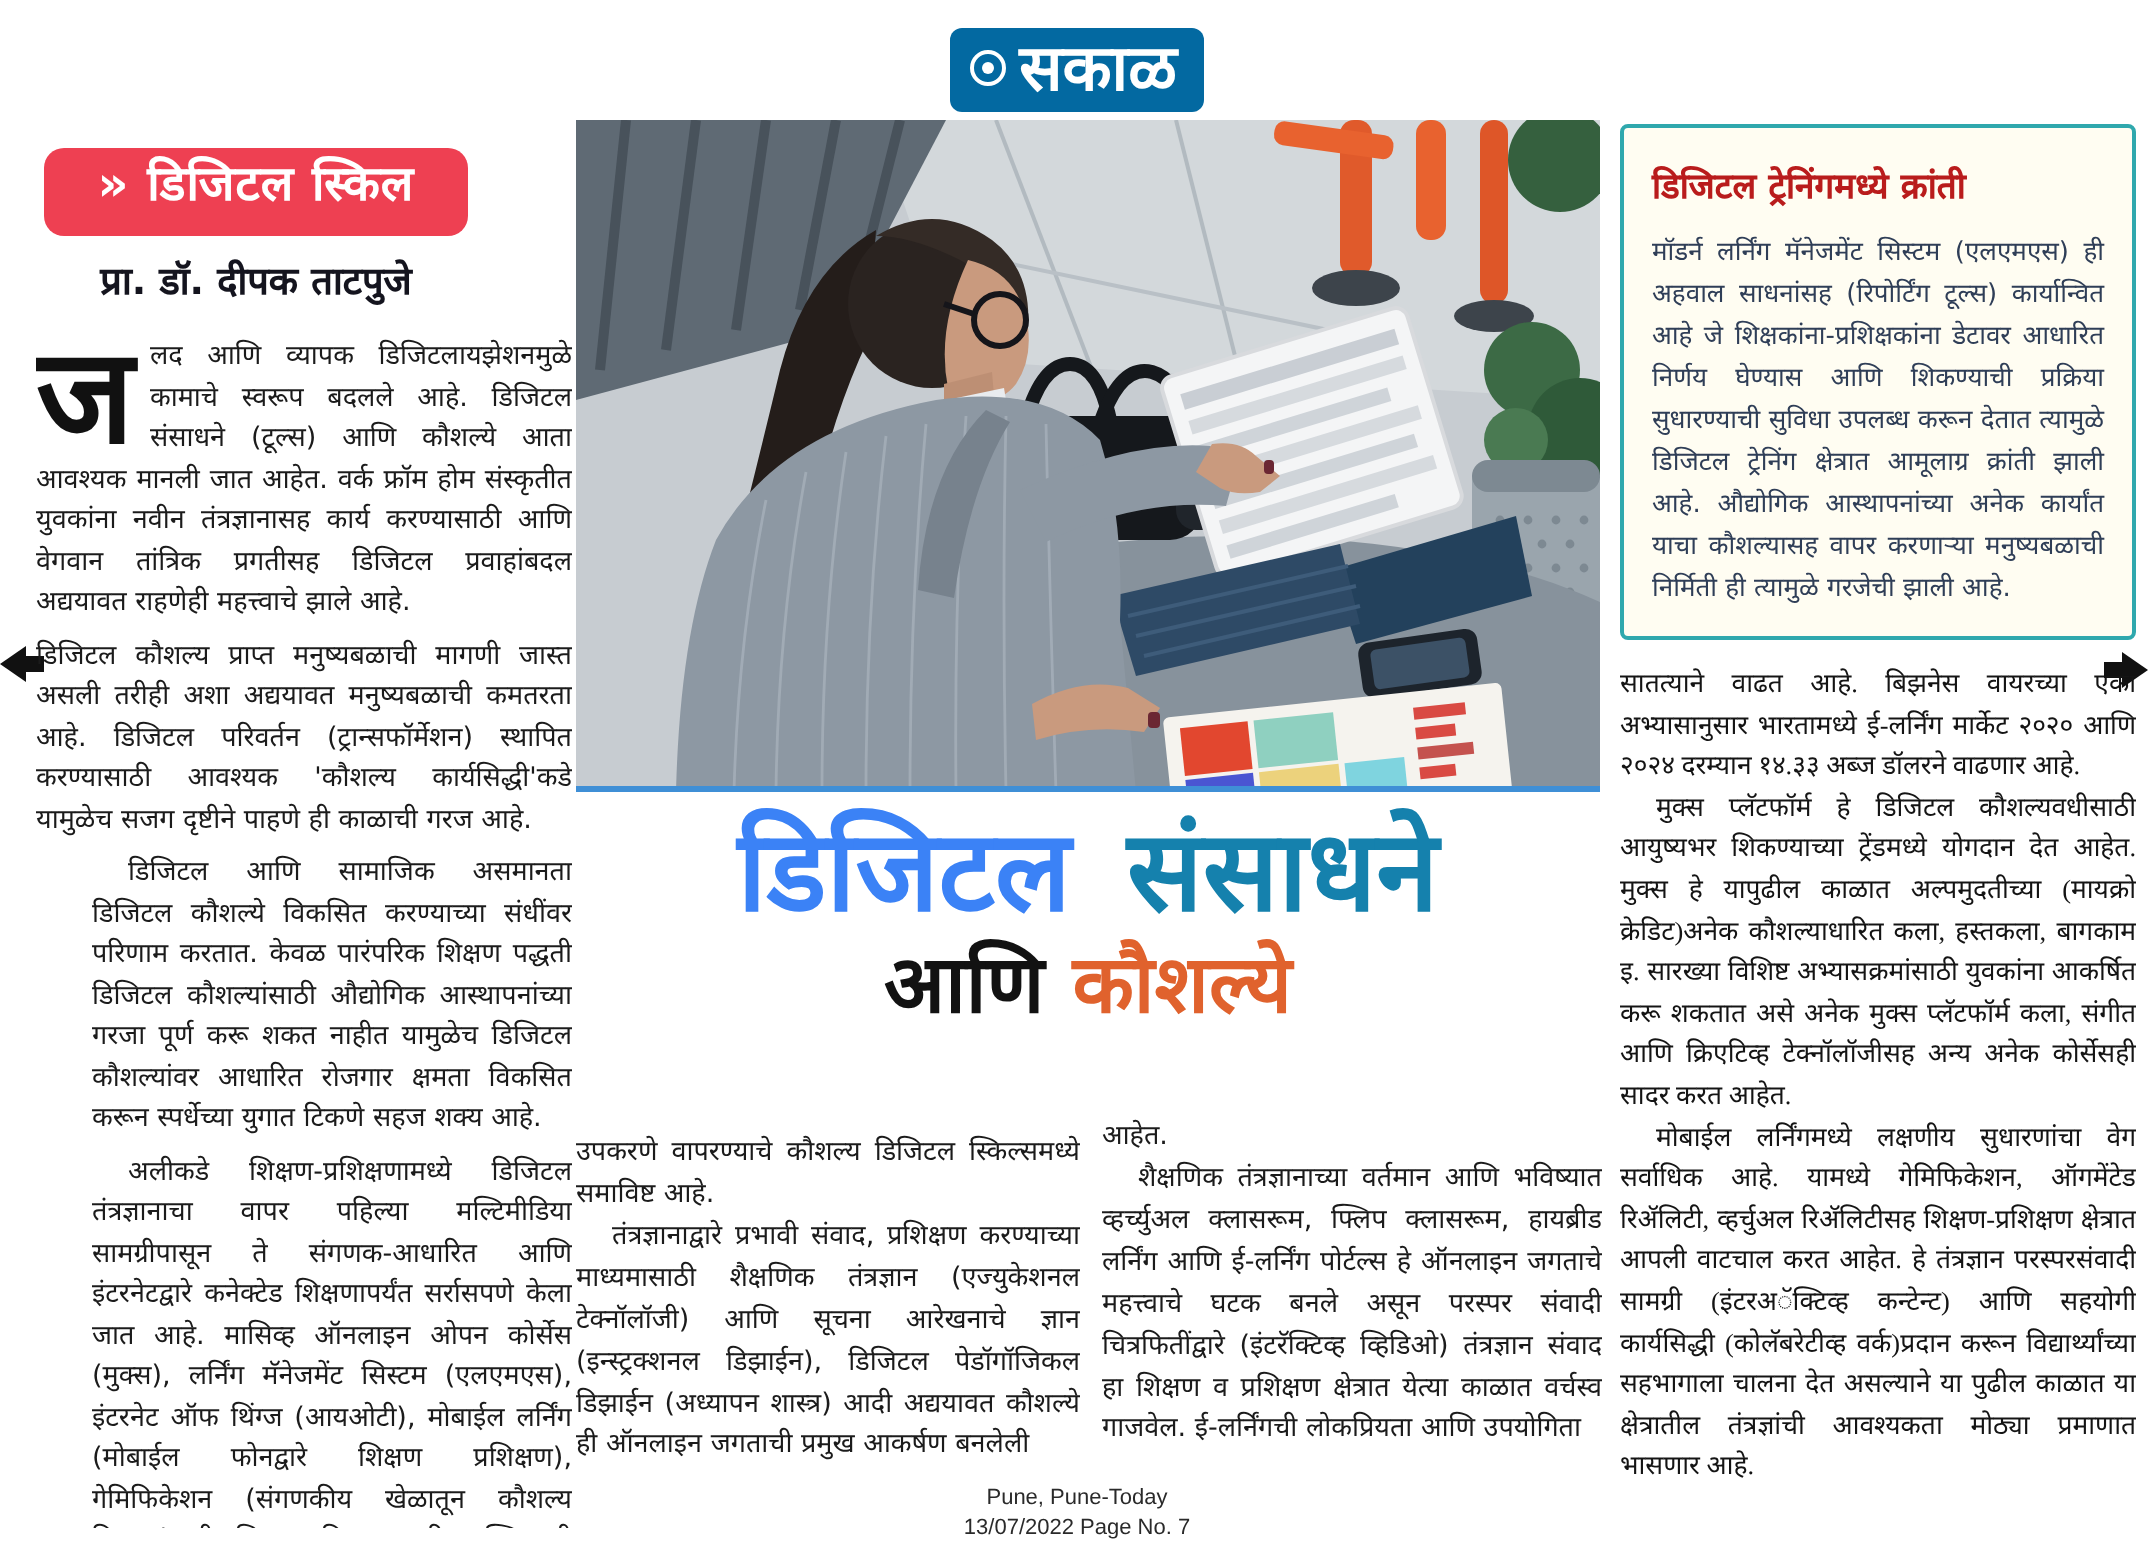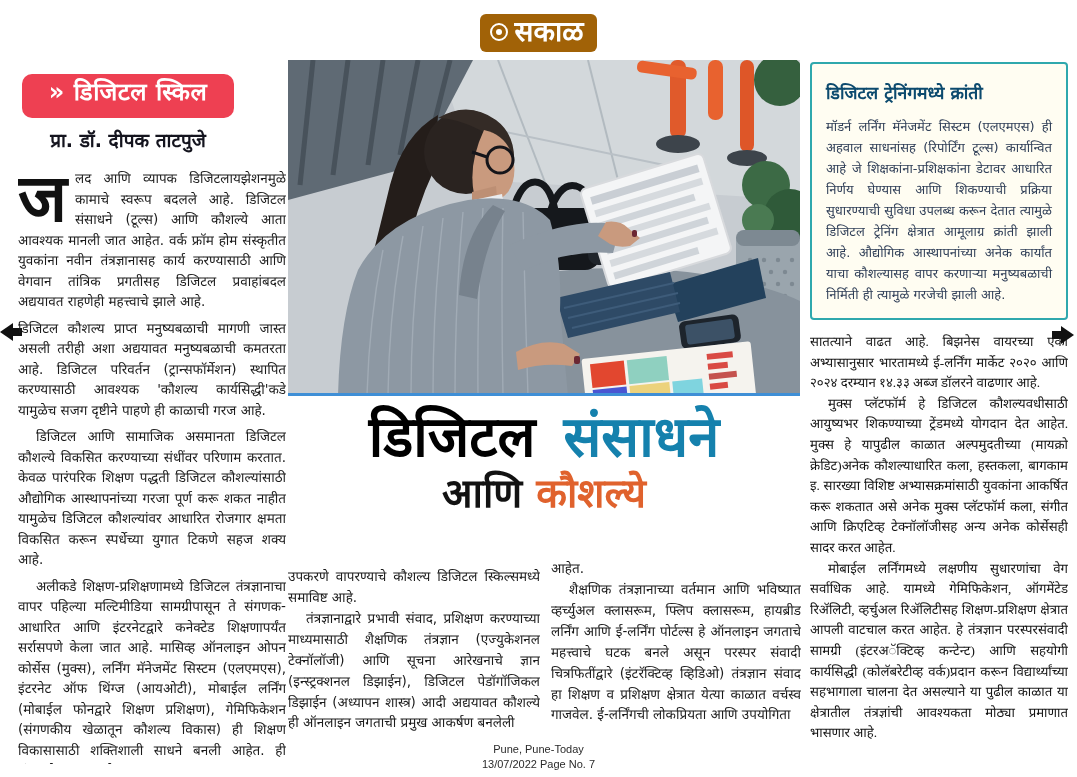--- a/index.html
+++ b/index.html
@@ -5,22 +5,22 @@
   * { margin:0; padding:0; box-sizing:border-box; }
   html,body { background:#ffffff; }
   #page {
     position:relative; width:1077px; height:777px; background:#ffffff;
     overflow:hidden; font-family:"DejaVu Sans", sans-serif; color:#1b1b1b;
   }
   
   .masthead { position:absolute; left:0; top:14px; width:100%; text-align:center; }
   .logo-chip {
     display:inline-flex; align-items:center; gap:7px;
-    background:#a16207; color:#fff; border-radius:6px;
-    padding:4px 14px 6px 10px; font-weight:bold; font-size:28px; line-height:1;
+    background:#0369a1; color:#fff; border-radius:6px;
+    padding:4px 14px 6px 10px; font-weight:bold; font-size:32px; line-height:1;
   }
   .logo-dot {
     width:18px; height:18px; border:2px solid #fff; border-radius:50%;
     display:inline-block; position:relative;
   }
   .logo-dot::after {
     content:""; position:absolute; left:4px; top:4px; width:6px; height:6px;
     background:#fff; border-radius:50%;
   }
   
@@ -32,57 +32,57 @@
   }
   .byline {
     position:absolute; left:22px; top:127px; width:212px; text-align:center;
     font-size:19px; font-weight:bold; color:#14141e;
   }
   .left-col {
     position:absolute; left:18px; top:168px; width:268px; height:596px;
     font-size:13.5px; line-height:1.52; text-align:justify; overflow:hidden;
   }
   .left-col p { margin-bottom:6px; }
-  .left-col p.indent { text-indent:18px; }
+  .left-col p.indent { text-indent:18px;margin-left:28px; }
   .dropcap {
     float:left; font-size:66px; line-height:.82; font-weight:bold;
     padding:4px 8px 0 0; color:#111;
   }
   
   .photo {
     position:absolute; left:288px; top:60px; width:512px; height:336px;
     border-bottom:3px solid #3f8fd6; overflow:hidden; background:#c7ccd1;
   }
   
   .headline {
     position:absolute; left:288px; top:404px; width:512px; text-align:center;
     font-weight:bold; line-height:1.18;
   }
   .headline .l1 { font-size:56px; }
   .headline .l2 { font-size:40px; }
-  .hl-dark { color:#000000; }
+  .hl-dark { color:#3b82f6; }
   .hl-teal { color:#1581ad; margin-left:28px; }
   .hl-black { color:#121212; }
   .hl-orange { color:#e0622d; margin-left:14px; }
   
   .ccol {
     position:absolute; top:566px; width:252px; height:196px;
     font-size:13.5px; line-height:1.55; text-align:justify; overflow:hidden;
   }
   .ccol p.indent { text-indent:18px; }
   #ccol1 { left:288px; }
   #ccol2 { left:551px; top:558px; width:250px; height:204px; }
   
   .side-box {
     position:absolute; left:810px; top:62px; width:258px; height:258px;
     border:2px solid #2fa8ad; border-radius:4px; background:#fffdf2;
     padding:16px 14px 10px 14px; overflow:hidden;
   }
   .side-box-title {
-    color:#0c4a6e; font-size:17.5px; font-weight:bold; margin-bottom:12px;
+    color:#b91c1c; font-size:17.5px; font-weight:bold; margin-bottom:12px;
   }
   .side-box-body {
     color:#2f3e57; font-size:13px; line-height:1.62; text-align:justify; font-weight:500;
   }
   .right-col {
     position:absolute; left:810px; top:332px; width:258px; height:424px;
     font-size:13.2px; line-height:1.56; text-align:justify; overflow:hidden; color:#141414;font-family:Liberation Serif, serif;
   }
   .right-col p.indent { text-indent:18px; }
   

